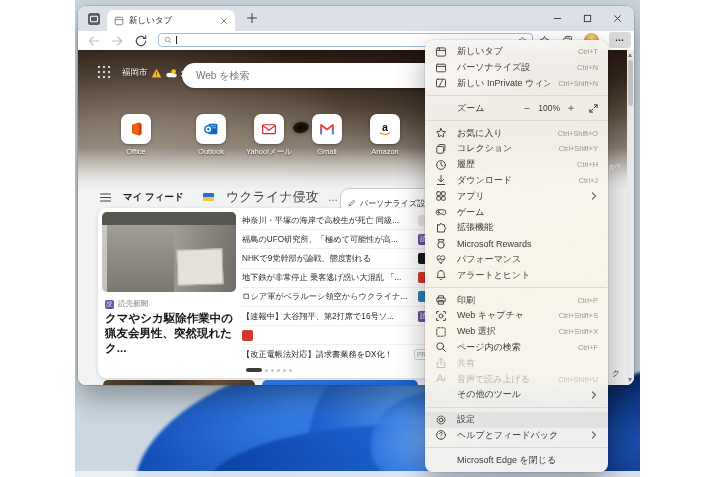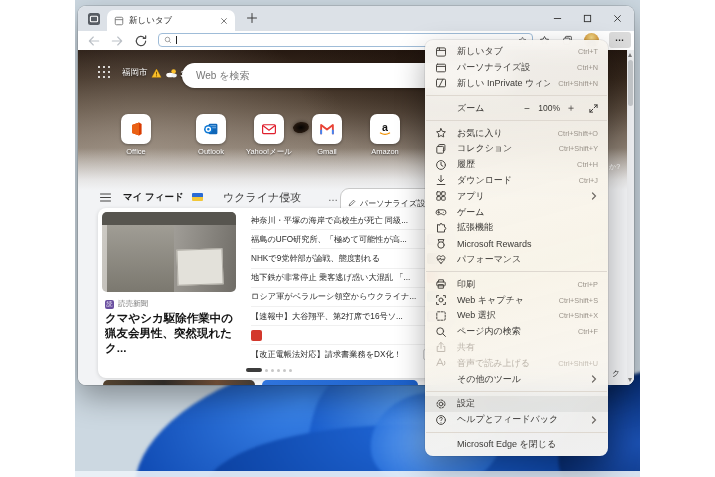--- a/index.html
+++ b/index.html
@@ -79,21 +79,21 @@
 
   .tile{position:absolute;width:50px;text-align:center}
   .tile-box{width:30px;height:30px;background:#fff;border-radius:7px;box-shadow:0 1px 3px rgba(0,0,0,.35);
     margin:0 auto;display:flex;align-items:center;justify-content:center}
   .tile-label{margin-top:3px;font-size:7.5px;color:#fff;text-shadow:0 1px 2px rgba(0,0,0,.75);white-space:nowrap;overflow:hidden}
 
   .feed-header{position:absolute;left:20px;top:138px;width:340px;height:18px}
   .fh{position:absolute;top:0;height:18px;display:flex;align-items:center}
   .fh-burger{left:2px}
   .fh-tab1{left:25px;font-size:9.5px;font-weight:bold;color:#1a1a1a}
-  .fh-tab2{left:94px;gap:20px;font-size:11px;color:#3f3f3f}
+  .fh-tab2{left:105px;gap:12px;font-size:13px;color:#3f3f3f}
   .flag{width:11px;height:8px;border-radius:1px;overflow:hidden;display:inline-block}
   .flag .b{display:block;width:100%;height:50%;background:#2b6bd4}
   .flag .y{display:block;width:100%;height:50%;background:#f2c738}
   .fh-more{left:230px;font-size:10px;color:#555;letter-spacing:1px}
   .fh-pill{left:242px;width:106px;height:30px;border:1px solid #c9c9c9;border-radius:9px;background:#fff;
     display:flex;align-items:center;gap:4px;padding:0 7px;box-sizing:border-box;overflow:hidden}
   .fh-pill span{font-size:8px;color:#333;white-space:nowrap}
 
   .card{position:absolute;left:20px;top:158px;width:342px;height:170px;background:#fff;border-radius:8px;
     box-shadow:0 1px 4px rgba(0,0,0,.14)}
@@ -101,21 +101,21 @@
     background:linear-gradient(100deg,#cfccc6,#a5a29c 45%,#8d8a84 70%,#6f6c66)}
   .media .roof{position:absolute;left:0;top:0;width:100%;height:16%;background:#57554f}
   .media .bldg{position:absolute;left:4%;top:16%;width:50%;height:84%;background:linear-gradient(#a09d95,#7b786f);}
   .media .sign{position:absolute;left:56%;top:46%;width:33%;height:42%;background:#e3e1da;border:1px solid #aeaba3;transform:rotate(-2deg)}
   .src-row{position:absolute;left:7px;top:91px;display:flex;align-items:center;gap:4px}
   .src-ico{width:9px;height:9px;border-radius:2px;background:#6a4fa0;color:#fff;font-size:6px;
     display:flex;align-items:center;justify-content:center}
   .src-name{font-size:7.5px;color:#787878}
   .main-hl{position:absolute;left:7px;top:103px;width:131px;font-size:11.5px;font-weight:bold;color:#141414;
     line-height:1.3;overflow:hidden;max-height:47px}
-  .hl-list{position:absolute;left:153px;top:3px;width:187px}
+  .hl-list{position:absolute;left:144px;top:3px;width:187px}
   .hl-row{display:flex;align-items:center;height:18.2px;border-bottom:1px solid #f0f0f0;gap:5px}
   .hl-row:last-child{border-bottom:none}
   .hl-text{flex:1;font-size:8.2px;color:#2b2b2b;white-space:nowrap;overflow:hidden}
   .hl-fav{width:11px;height:11px;border-radius:2px;flex:none;display:flex;align-items:center;justify-content:center;
     color:#fff;font-size:7px;overflow:hidden}
   .hl-pr{flex:none;font-size:6.5px;color:#9a9a9a;border:1px solid #d0d0d0;border-radius:2px;padding:0 2px;line-height:9px}
   .dots{position:absolute;left:0;right:0;bottom:6px;display:flex;justify-content:center;align-items:center;gap:3px}
   .dot{width:3px;height:3px;border-radius:50%;background:#c7c7c7}
   .dot.active{width:16px;height:4px;border-radius:2px;background:#3c3c3c}
   .strip1{position:absolute;left:25px;top:330px;width:152px;height:6px;border-radius:5px 5px 0 0;
@@ -581,20 +581,30 @@
         <div class="mi">
           <span class="mi-icon">
             <svg viewBox="0 0 12 12">
               <path d="M6 10.2C2.4 7.6 1.3 5 2.6 3.5 3.7 2.3 5.3 2.6 6 3.8c.7-1.2 2.3-1.5 3.4-.3 1.3 1.5.2 4.1-3.4 6.7z"></path>
               <path d="M3.2 6.3h1.4l.8-1.4 1 2.4.8-1H8.8"></path>
             </svg>
           </span>
           <span class="mi-label">パフォーマンス</span>
 
         </div>
+        <div class="mi">
+          <span class="mi-icon">
+            <svg viewBox="0 0 12 12">
+              <path d="M6 1.6c-1.9 0-3.1 1.3-3.1 3.2v1.9L1.9 8.4h8.2L9.1 6.7V4.8c0-1.9-1.2-3.2-3.1-3.2z"></path>
+              <path d="M4.9 10a1.2 1.2 0 0 0 2.2 0"></path>
+            </svg>
+          </span>
+          <span class="mi-label">アラートとヒント</span>
+
+        </div>
         <div class="mi-sep"></div>
         <div class="mi">
           <span class="mi-icon">
             <svg viewBox="0 0 12 12">
               <path d="M3.6 4V1.8h4.8V4"></path>
               <rect x="1.8" y="4" width="8.4" height="3.8" rx=".6"></rect>
               <rect x="3.6" y="6.6" width="4.8" height="3.6"></rect>
             </svg>
           </span>
           <span class="mi-label">印刷</span>

